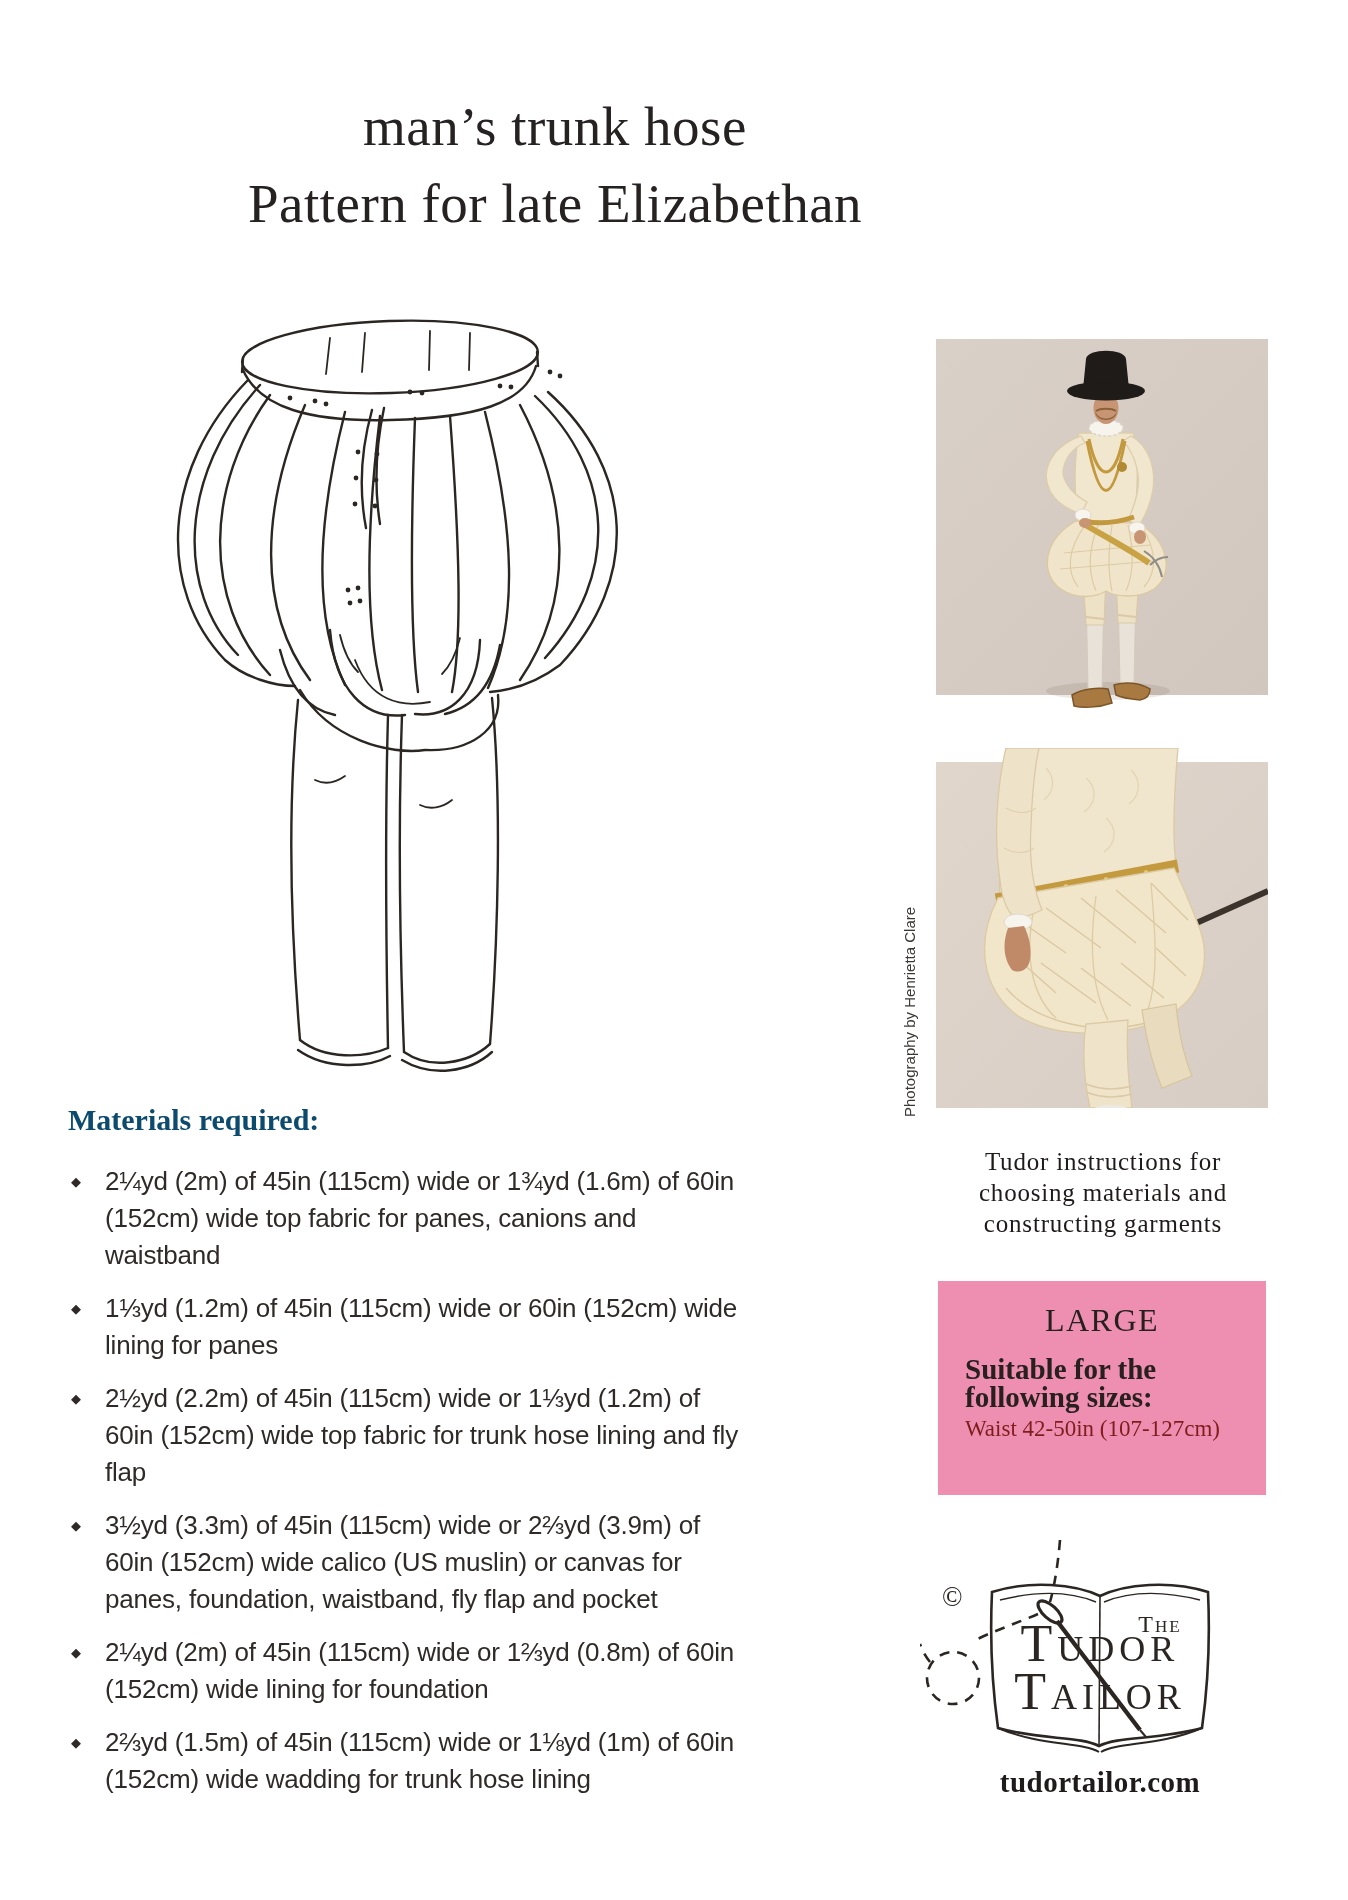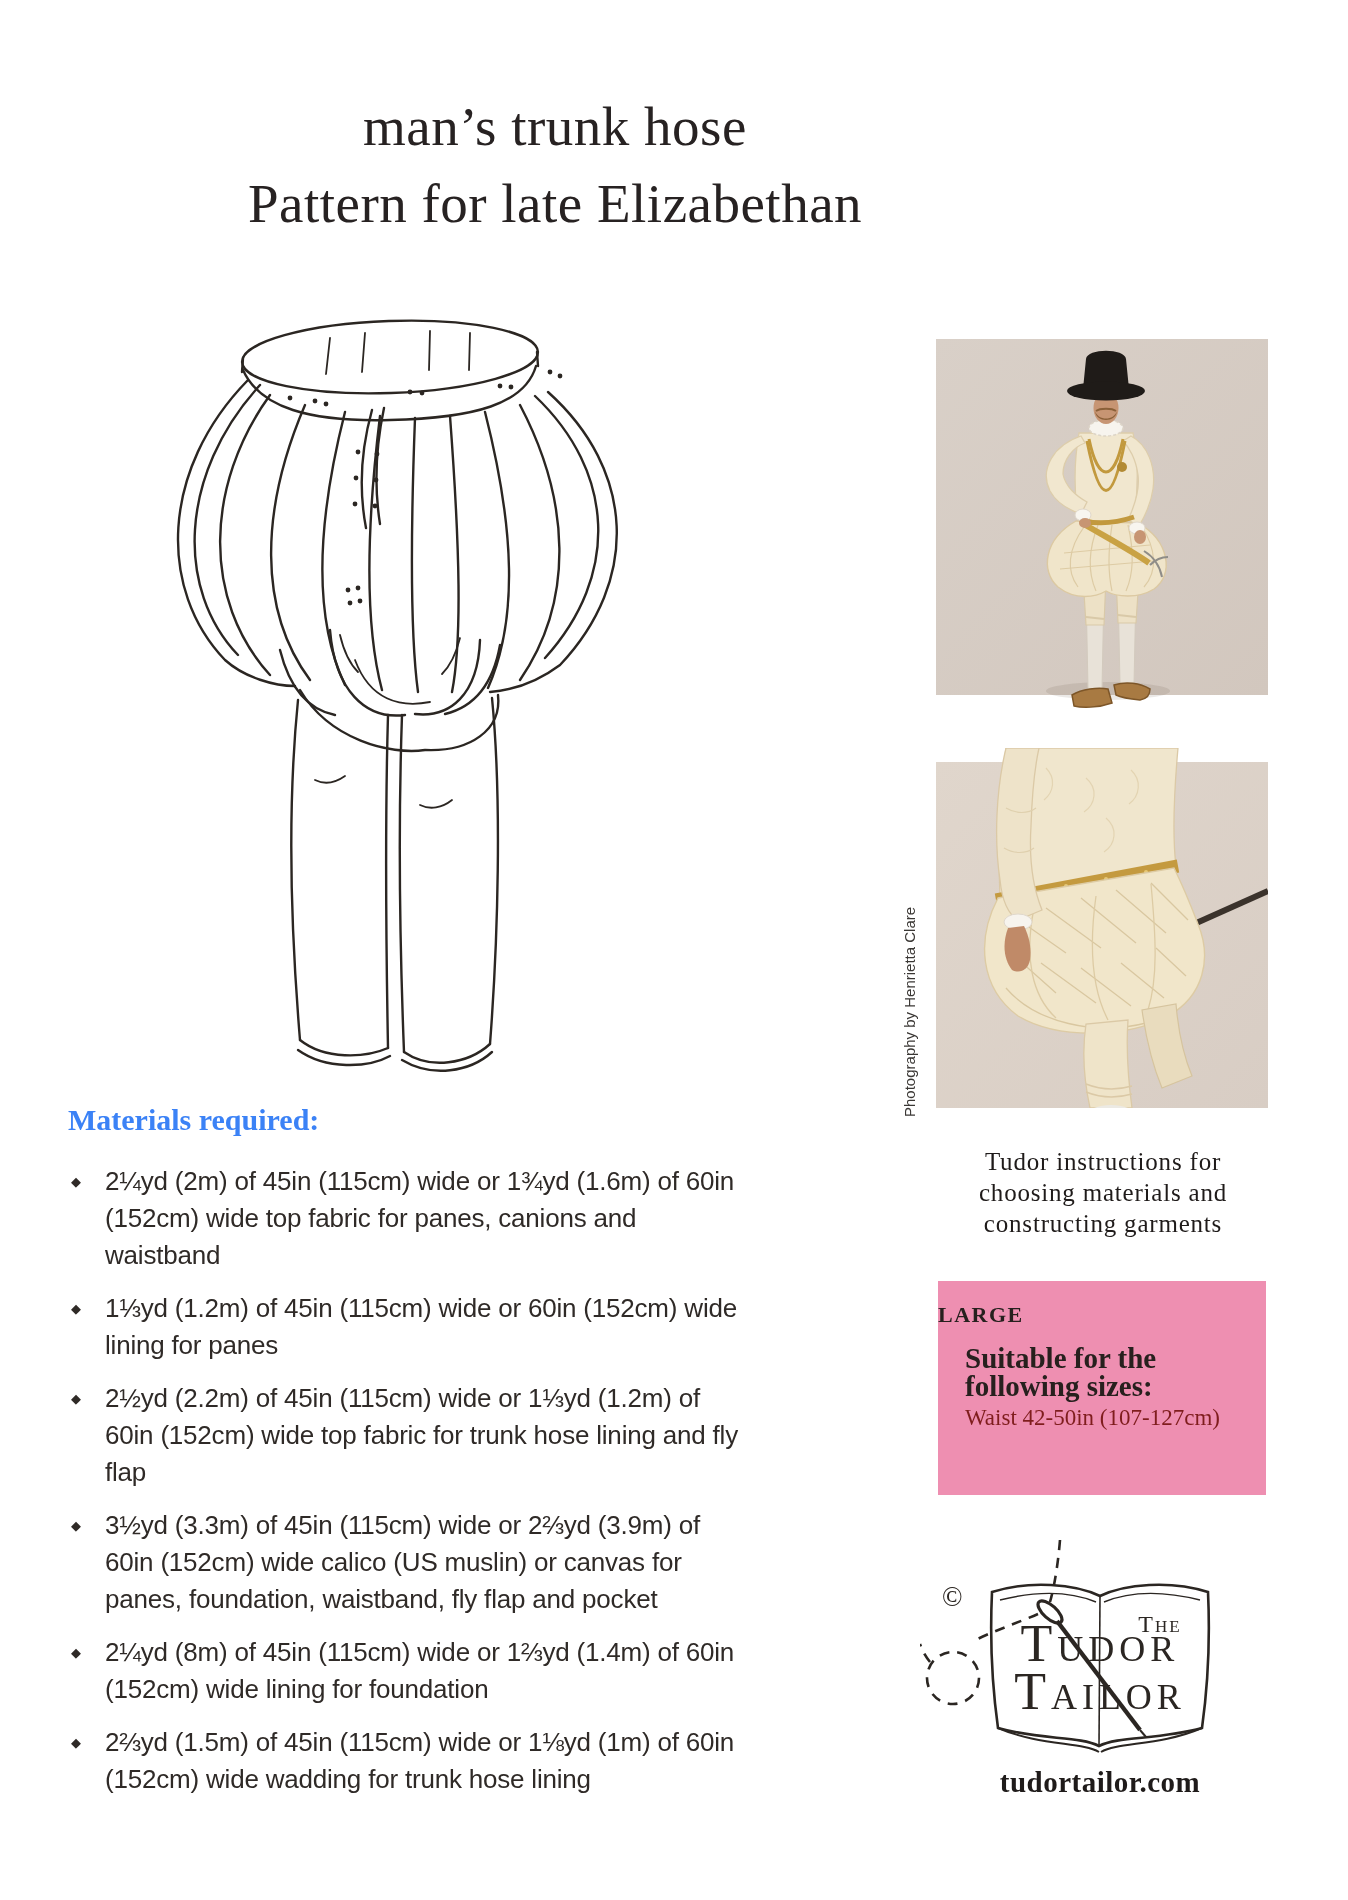--- a/index.html
+++ b/index.html
@@ -17,40 +17,40 @@
   .photo2{left:936px;top:748px;}
   .credit{left:901px;top:1117px;width:298px;height:20px;
           transform:rotate(-90deg);transform-origin:0 0;
           font-family:"Liberation Sans","DejaVu Sans",sans-serif;
           font-size:15px;color:#3a3734;white-space:nowrap;}
 
   
   .instructions{left:948px;top:1146px;width:310px;text-align:center;
                 font-size:25px;line-height:31px;letter-spacing:0.8px;color:#1f1b1a;}
   .size-box{left:938px;top:1281px;width:328px;height:214px;background:#ee8fb1;}
-  .size-label{margin-top:21px;font-weight:bold;
-              font-size:22px;letter-spacing:1.5px;color:#27201e;}
+  .size-label{margin-top:21px;text-align:center;font-weight:normal;
+              font-size:32px;letter-spacing:1.5px;color:#27201e;}
   .suitable{margin:16px 24px 0 27px;font-weight:bold;font-size:29px;
             line-height:28px;color:#27201e;}
   .waist{margin:5px 10px 0 27px;font-size:23px;color:#7f1d1d;}
 
   
   .logo-book,.logo-needle{left:920px;top:1540px;}
   .copyright{left:942px;top:1582px;font-size:27px;color:#2b2622;}
   .logo-the{left:1100px;top:1611px;width:120px;text-align:center;
             font-variant:small-caps;font-size:24px;letter-spacing:2px;color:#2b2622;}
   .logo-tudor{left:988px;top:1614px;width:224px;text-align:center;
               font-variant:small-caps;font-size:52px;letter-spacing:5px;color:#2b2622;}
   .logo-tailor{left:988px;top:1662px;width:224px;text-align:center;
                font-variant:small-caps;font-size:52px;letter-spacing:5px;color:#2b2622;}
   .website{left:978px;top:1766px;width:244px;text-align:center;
            font-weight:bold;font-size:29px;letter-spacing:0.5px;color:#1f1b1a;}
 
   
-  .m-heading{left:68px;top:1103px;font-weight:bold;font-size:30px;color:#3b82f6;}
+  .m-heading{left:68px;top:1103px;font-weight:bold;font-size:30px;color:#0c4a6e;}
   .m-list{left:68px;top:1163px;width:676px;
           font-family:"Liberation Sans","DejaVu Sans",sans-serif;
           font-size:26px;line-height:37px;color:#2f2a27;}
   .b-item{display:flex;margin-bottom:16px;}
   .b-mark{flex:none;width:34px;font-size:13px;line-height:37px;padding-left:3px;color:#2f2a27;}
   .b-text{flex:1;letter-spacing:-0.2px;}
 
   svg{display:block;}
 </style>
 </head>
@@ -282,19 +282,19 @@
   <div class="b-item">
     <span class="b-mark">◆</span>
     <span class="b-text">2½yd (2.2m) of 45in (115cm) wide or 1⅓yd (1.2m) of 60in (152cm) wide top fabric for trunk hose lining and fly flap</span>
   </div>
   <div class="b-item">
     <span class="b-mark">◆</span>
     <span class="b-text">3½yd (3.3m) of 45in (115cm) wide or 2⅔yd (3.9m) of 60in (152cm) wide calico (US muslin) or canvas for panes, foundation, waistband, fly flap and pocket</span>
   </div>
   <div class="b-item">
     <span class="b-mark">◆</span>
-    <span class="b-text">2¼yd (8m) of 45in (115cm) wide or 1⅔yd (1.4m) of 60in (152cm) wide lining for foundation</span>
+    <span class="b-text">2¼yd (2m) of 45in (115cm) wide or 1⅔yd (0.8m) of 60in (152cm) wide lining for foundation</span>
   </div>
   <div class="b-item">
     <span class="b-mark">◆</span>
     <span class="b-text">2⅔yd (1.5m) of 45in (115cm) wide or 1⅛yd (1m) of 60in (152cm) wide wadding for trunk hose lining</span>
   </div>
 </div>
 
 </body></html>

